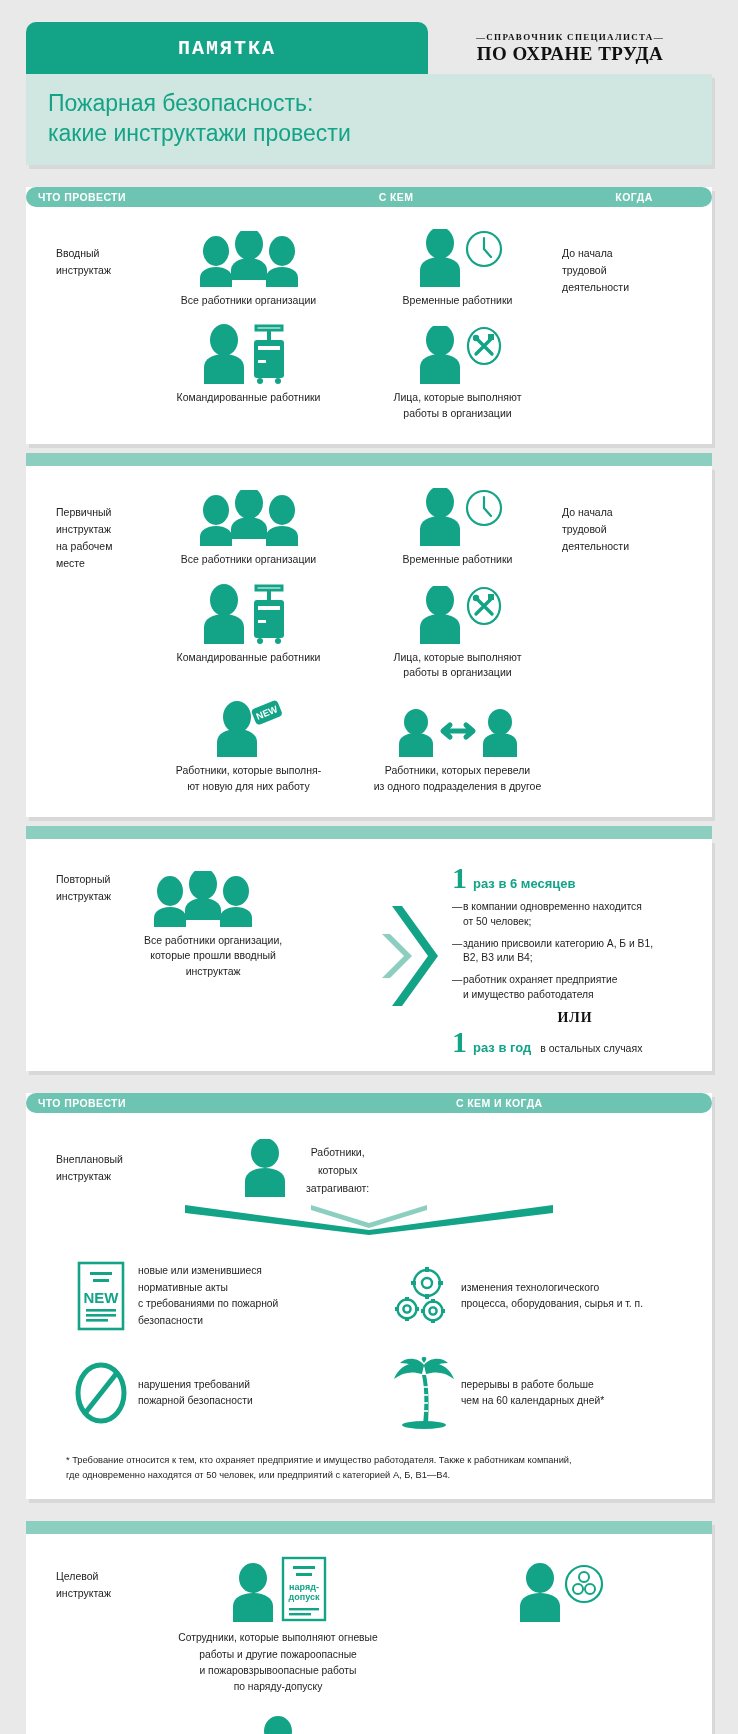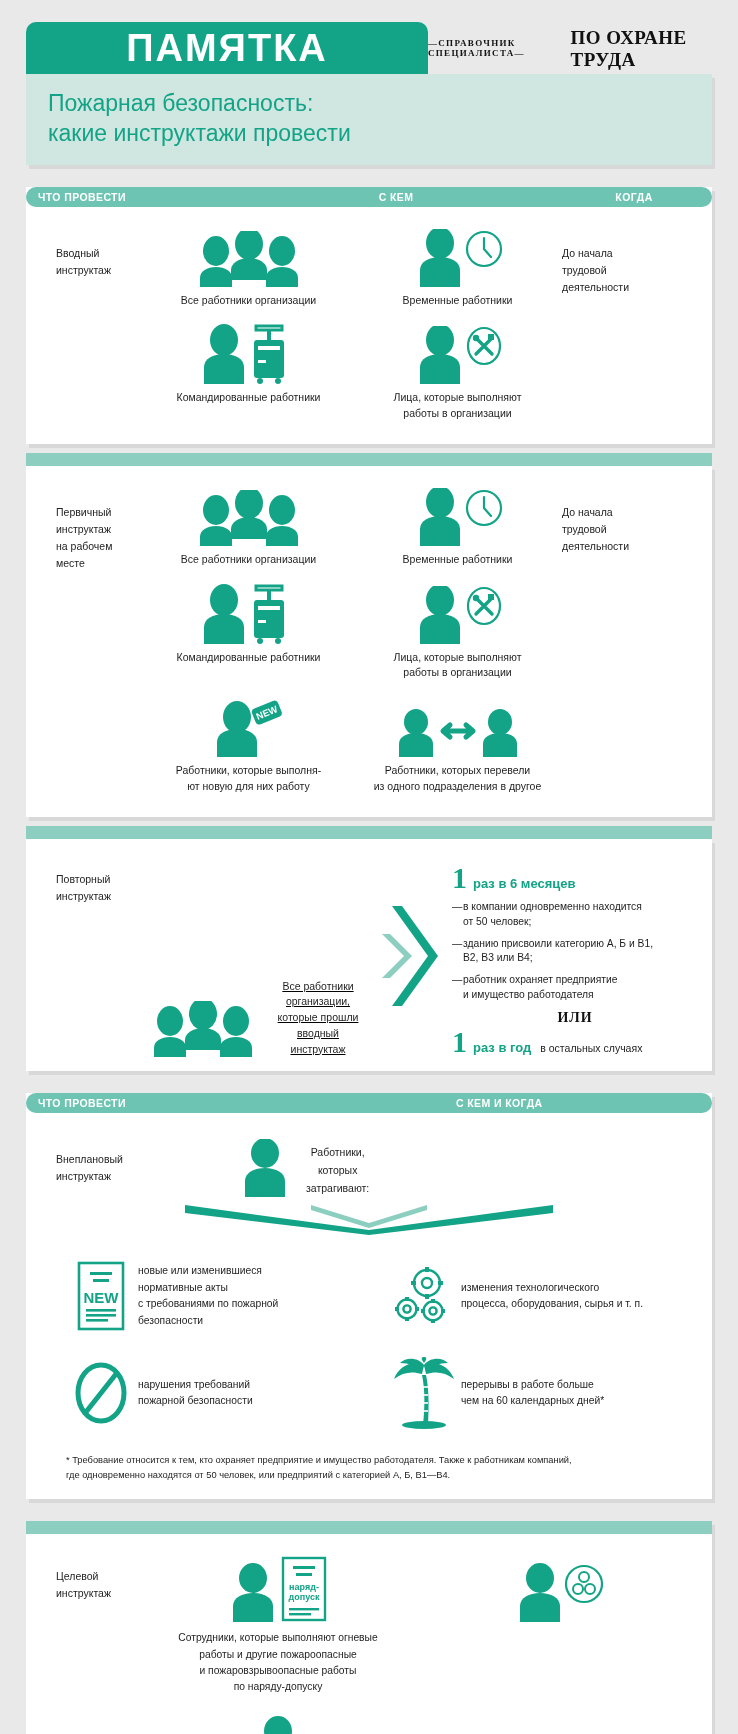--- a/index.html
+++ b/index.html
@@ -14,26 +14,26 @@
   .hdr-row { display: flex; align-items: stretch; padding: 22px 26px 0 26px; }
   .hdr-badge {
     background: #13a387;
     border-radius: 10px 10px 0 0;
     width: 402px;
     height: 52px;
     display: flex; align-items: center; justify-content: center;
   }
   .hdr-badge-text {
     color: #ffffff;
-    font-family: Liberation Sans, sans-serif;
+    font-family: Liberation Mono, monospace;
     font-weight: bold;
-    font-size: 38px;
+    font-size: 20px;
     letter-spacing: 2px;
   }
-  .hdr-brand { flex: 1; display: flex; flex-direction: row; align-items: center; justify-content: center; }
+  .hdr-brand { flex: 1; display: flex; flex-direction: column; align-items: center; justify-content: center; }
   .brand-top {
     font-family: "Liberation Serif", "DejaVu Serif", serif;
     font-size: 9px; font-weight: bold; letter-spacing: 1.3px; color: #141414;
   }
   .brand-bottom {
     font-family: "Liberation Serif", "DejaVu Serif", serif;
     font-size: 19px; font-weight: bold; letter-spacing: 0.5px; color: #111; margin-top: 1px;
   }
   .hdr-title-band {
     margin: 0 26px 0 26px;
@@ -79,21 +79,21 @@
   .icon-grid { display: flex; }
   .icon-cell { flex: 1; display: flex; flex-direction: column; align-items: center; padding: 2px 4px 12px 4px; }
   .icon-art { height: 62px; display: flex; align-items: flex-end; justify-content: center; }
   .icon-cap {
     margin-top: 6px; font-size: 10.5px; color: #1e1e1e; text-align: center; line-height: 1.5;
   }
 
   
   .rep { display: flex; padding: 16px 0 14px 0; }
   .rep-left { width: 118px; padding-left: 30px; padding-top: 16px; font-size: 10.5px; color: #232323; line-height: 1.62; }
-  .rep-people { width: 230px; display: flex; flex-direction: row; align-items: flex-end; padding-top: 16px; text-decoration: underline; }
+  .rep-people { width: 230px; display: flex; flex-direction: column; align-items: flex-start; padding-top: 16px; }
   .rep-chev { width: 78px; display: flex; align-items: center; justify-content: center; }
   .rep-right { flex: 1; padding-right: 14px; padding-top: 8px; }
   .big-line { display: flex; align-items: baseline; }
   .big-num {
     color: #13a387; font-size: 30px; font-weight: bold;
     font-family: "Liberation Serif","DejaVu Serif",serif; line-height: 1;
   }
   .big-txt { color: #13a387; font-size: 13px; font-weight: bold; margin-left: 6px; }
   .rep-list { margin-top: 7px; }
   .rep-li { display: flex; font-size: 10.3px; color: #1e1e1e; line-height: 1.45; margin-bottom: 7px; }

